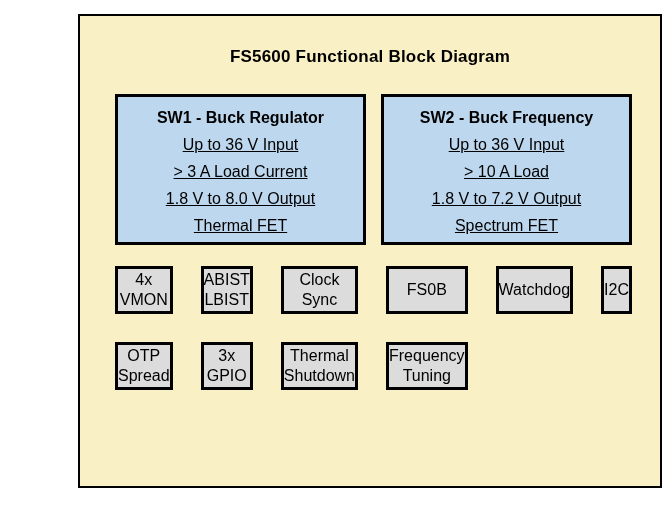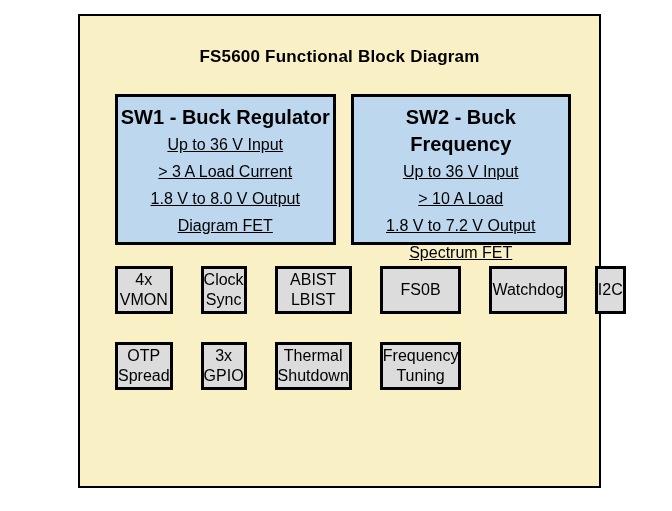--- a/index.html
+++ b/index.html
@@ -6,21 +6,21 @@
   html, body {
     width: 672px; height: 511px;
     background: var(--page-background, #FFFFFF);
     font-family: "Liberation Sans", sans-serif;
     color: #000;
     overflow: hidden;
   }
   .diagram-outer {
     position: absolute;
     left: 78px; top: 14px;
-    width: 523px; height: 474px;
+    width: 584px; height: 474px;
     border: 2px solid var(--border, #000);
     background: var(--diagram-background, #FAF0C5);
   }
   .diagram-title {
     margin-top: 31px;
     text-align: center;
     font-size: 17px;
     font-weight: bold;
     letter-spacing: 0.2px;
   }
@@ -34,21 +34,21 @@
   }
   .regulator-box {
     height: 151px;
     border: 3px solid var(--border, #000);
     background: var(--regulator-fill, #BDD7EE);
     text-align: center;
     padding-top: 7px;
   }
   .regulator-box .block-title {
     font-weight: bold;
-    font-size: 20px;
+    font-size: 16px;
     line-height: 27px;
   }
   .regulator-box .block-spec-line {
     font-size: 16px;
     line-height: 27px;
     text-decoration: underline;
   }
   .feature-grid {
     margin-top: 21px;
     display: grid;
@@ -78,38 +78,38 @@
 
   <div class="content">
 
     <div class="regulator-row">
 
       <div class="regulator-box">
         <div class="block-title">SW1 - Buck Regulator</div>
         <div class="block-spec-line">Up to 36 V Input</div>
         <div class="block-spec-line">&gt; 3 A Load Current</div>
         <div class="block-spec-line">1.8 V to 8.0 V Output</div>
-        <div class="block-spec-line">Diagram FET</div>
+        <div class="block-spec-line">Thermal FET</div>
       </div>
 
       <div class="regulator-box">
         <div class="block-title">SW2 - Buck Frequency</div>
         <div class="block-spec-line">Up to 36 V Input</div>
         <div class="block-spec-line">&gt; 10 A Load</div>
         <div class="block-spec-line">1.8 V to 7.2 V Output</div>
         <div class="block-spec-line">Spectrum FET</div>
       </div>
 
     </div>
 
     <div class="feature-grid">
       <div class="feature-box">4x VMON</div>
-      <div class="feature-box">Clock Sync</div>
       <div class="feature-box">ABIST
 LBIST</div>
+      <div class="feature-box">Clock Sync</div>
 
       <div class="feature-box">FS0B</div>
       <div class="feature-box">Watchdog</div>
       <div class="feature-box">I2C</div>
 
       <div class="feature-box">OTP
 Spread</div>
       <div class="feature-box">3x GPIO</div>
       <div class="feature-box">Thermal
 Shutdown</div>

